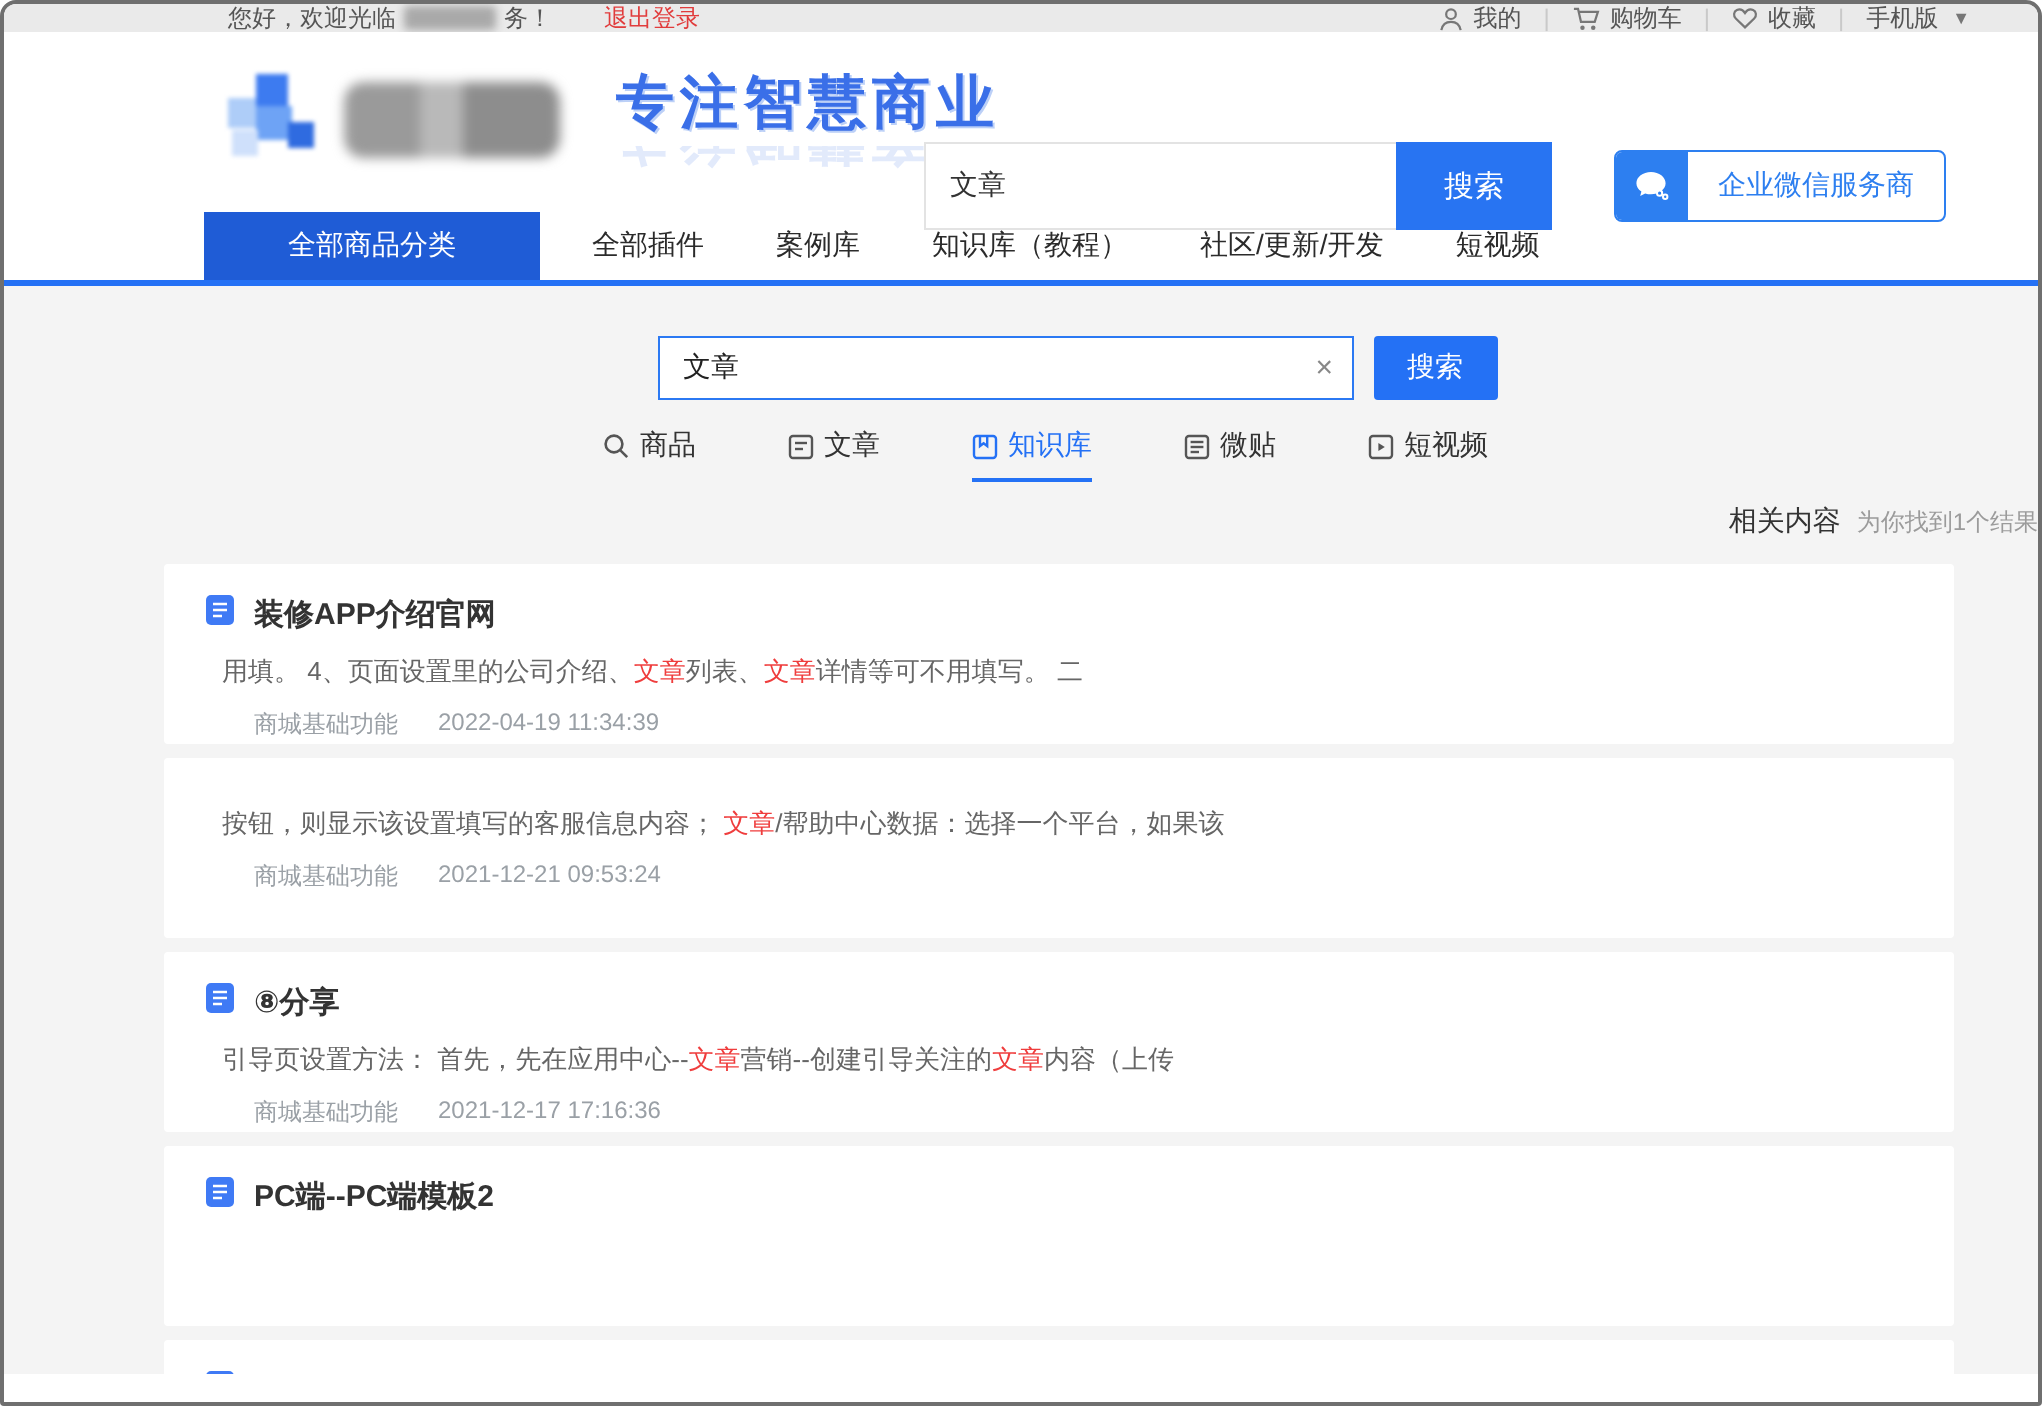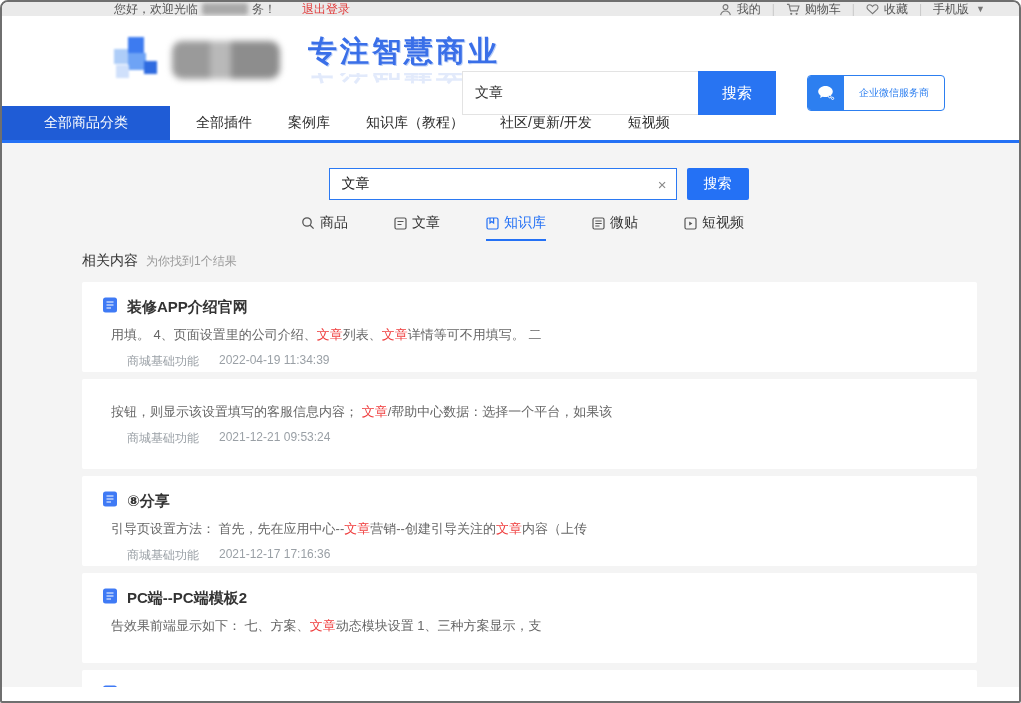--- a/index.html
+++ b/index.html
@@ -37,45 +37,45 @@
                transform:scaleY(-1);opacity:.14;height:15px;overflow:hidden;margin-top:1px;}
   .header-search{position:absolute;left:460px;top:55px;display:flex;}
   .header-search input{width:236px;height:44px;border:1px solid #e3e3e3;border-right:none;
                padding:0 12px;font-size:14px;color:#333;outline:none;box-sizing:border-box;
                font-family:inherit;}
   .hs-btn{width:78px;height:44px;background:#2874f2;color:#fff;font-size:15px;border:none;
                cursor:pointer;font-family:inherit;}
   .wecom{position:absolute;left:805px;top:59px;height:34px;display:flex;align-items:stretch;
          border:1px solid #2d7ff0;border-radius:4px;overflow:hidden;cursor:pointer;background:#fff;}
   .wecom-icon{width:36px;background:#2d7ff0;display:flex;align-items:center;justify-content:center;}
-  .wecom-label{display:flex;align-items:center;padding:0 15px;color:#2d7ff0;font-size:10px;}
+  .wecom-label{display:flex;align-items:center;padding:0 15px;color:#2d7ff0;font-size:14px;}
   
   .nav{height:34px;background:#fff;display:flex;align-items:stretch;}
-  .nav-active{width:168px;background:#1f5cd6;color:#fff;font-size:14px;
+  .nav-active{width:168px;margin-left:100px;background:#1f5cd6;color:#fff;font-size:14px;
               display:flex;align-items:center;justify-content:center;cursor:pointer;}
   .nav-items{display:flex;align-items:center;gap:36px;margin-left:26px;font-size:14px;color:#2b2b2b;}
   .nav-item{cursor:pointer;white-space:nowrap;}
   .blue-line{height:3px;background:#2471f5;}
   
   .content{height:544px;background:#f4f4f4;overflow:hidden;}
   .search-row{display:flex;justify-content:center;padding-top:25px;transform:translateX(28px);}
   .sr-input-wrap{position:relative;width:348px;height:32px;background:#fff;
                  border:1px solid #2b79f3;box-sizing:border-box;display:flex;align-items:center;}
   .sr-input{flex:1;border:none;outline:none;padding:0 28px 0 12px;font-size:14px;color:#222;
             font-family:inherit;background:transparent;height:100%;}
   .sr-clear{position:absolute;right:9px;top:50%;transform:translateY(-50%);color:#888;
             font-size:15px;cursor:pointer;line-height:1;}
   .sr-btn{width:62px;height:32px;margin-left:10px;background:#2471f5;color:#fff;border:none;
           font-size:14px;border-radius:2px;cursor:pointer;font-family:inherit;}
   .tabs{display:flex;justify-content:center;gap:46px;margin-top:14px;transform:translateX(12px);}
   .tab{display:flex;align-items:center;gap:5px;font-size:14px;color:#333;cursor:pointer;
        padding-bottom:7px;border-bottom:2px solid transparent;}
   .tab svg{display:block;}
   .tab.active{color:#2471f5;border-bottom-color:#2471f5;}
-  .results-header{margin:11px 0 0 80px;display:flex;align-items:baseline;gap:8px;}
+  .results-header{margin:11px 0 0 80px;display:flex;align-items:baseline;gap:8px;justify-content:flex-end;}
   .rh-title{font-size:14px;color:#333;}
   .rh-count{font-size:12px;color:#9b9b9b;}
   .results{margin:12px 0 0 80px;width:895px;}
   .card{box-sizing:border-box;height:90px;background:#fff;border-radius:2px;margin-bottom:7px;
         padding:15px 20px;overflow:hidden;cursor:pointer;}
   .card-title-row{display:flex;align-items:center;gap:9px;}
   .card-title{font-size:15px;font-weight:bold;color:#333;}
   .card-snippet{margin:9px 0 0 9px;font-size:13px;color:#666;white-space:nowrap;overflow:hidden;}
   .card-snippet .hl{color:#ef3d3d;}
   .card-meta{margin:9px 0 0 25px;font-size:12px;color:#9aa0a6;display:flex;gap:20px;}
@@ -293,21 +293,20 @@
           <span>
             <svg width="16" height="16" viewBox="0 0 16 16">
                 <rect x="1" y="0.5" width="14" height="15" rx="2.5" fill="#3f7af5"></rect>
                 <line x1="4.5" y1="5" x2="11.5" y2="5" stroke="#fff" stroke-width="1.2"></line>
                 <line x1="4.5" y1="8" x2="11.5" y2="8" stroke="#fff" stroke-width="1.2"></line>
                 <line x1="4.5" y1="11" x2="9" y2="11" stroke="#fff" stroke-width="1.2"></line>
               </svg>
           </span>
           <span class="card-title">PC端--PC端模板2</span>
         </div>
-        <div class="card-snippet"><span>告效果前端显示如下： 七、方案、</span><span class="hl">文章</span><span>动态模块设置 1、三种方案显示，支</span></div>
       </div>
 
       <div class="card">
         <div class="card-title-row">
           <span>
             <svg width="16" height="16" viewBox="0 0 16 16">
                 <rect x="1" y="0.5" width="14" height="15" rx="2.5" fill="#3f7af5"></rect>
                 <line x1="4.5" y1="5" x2="11.5" y2="5" stroke="#fff" stroke-width="1.2"></line>
                 <line x1="4.5" y1="8" x2="11.5" y2="8" stroke="#fff" stroke-width="1.2"></line>
                 <line x1="4.5" y1="11" x2="9" y2="11" stroke="#fff" stroke-width="1.2"></line>

